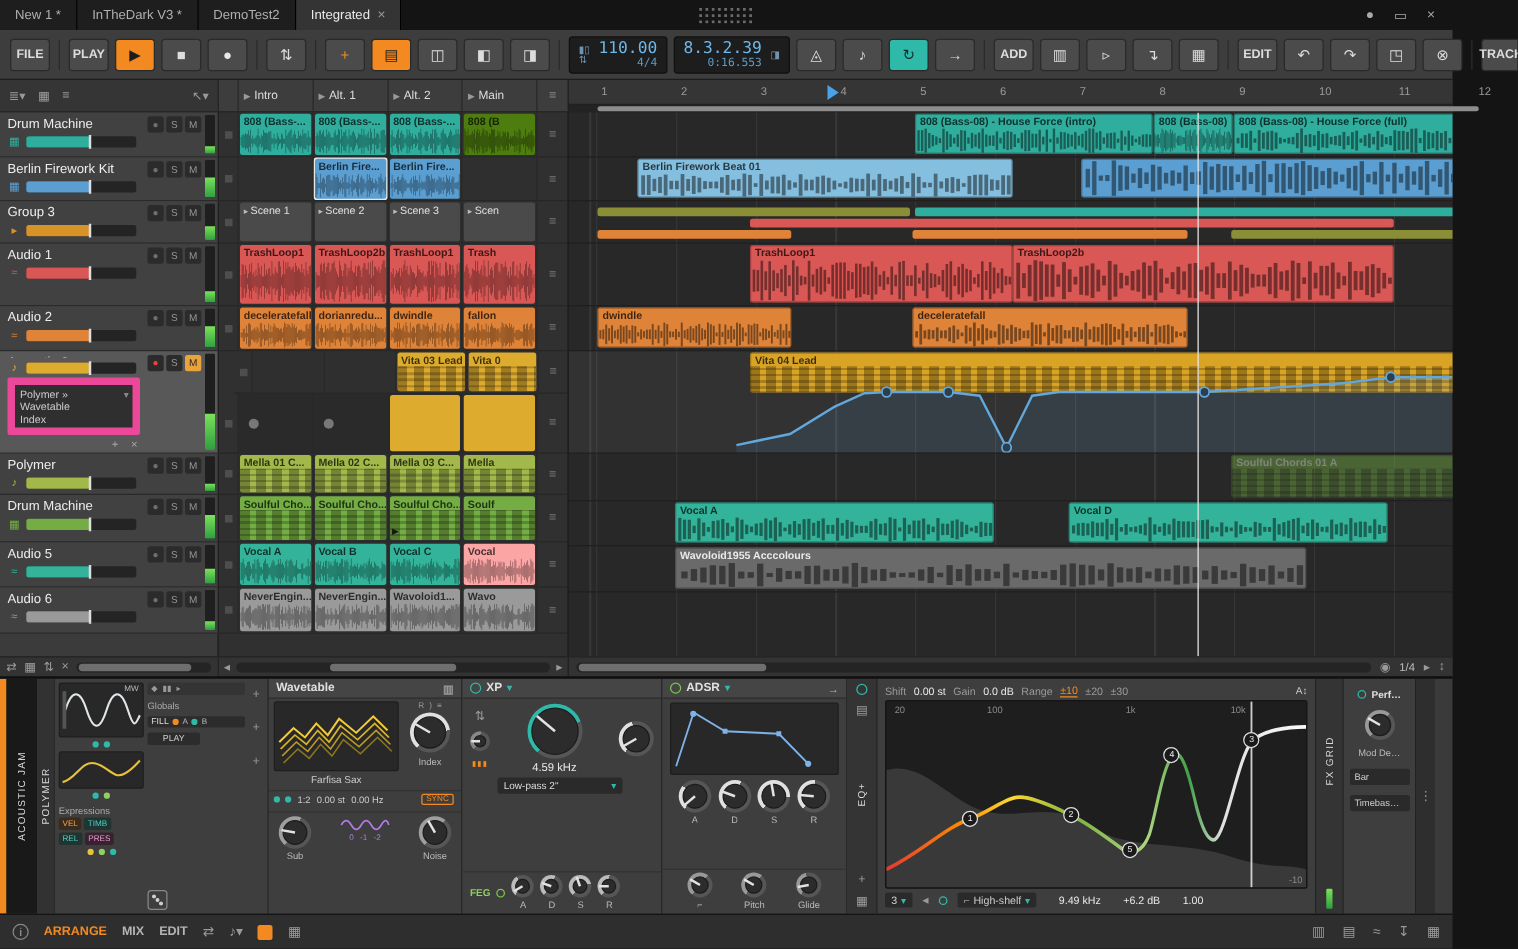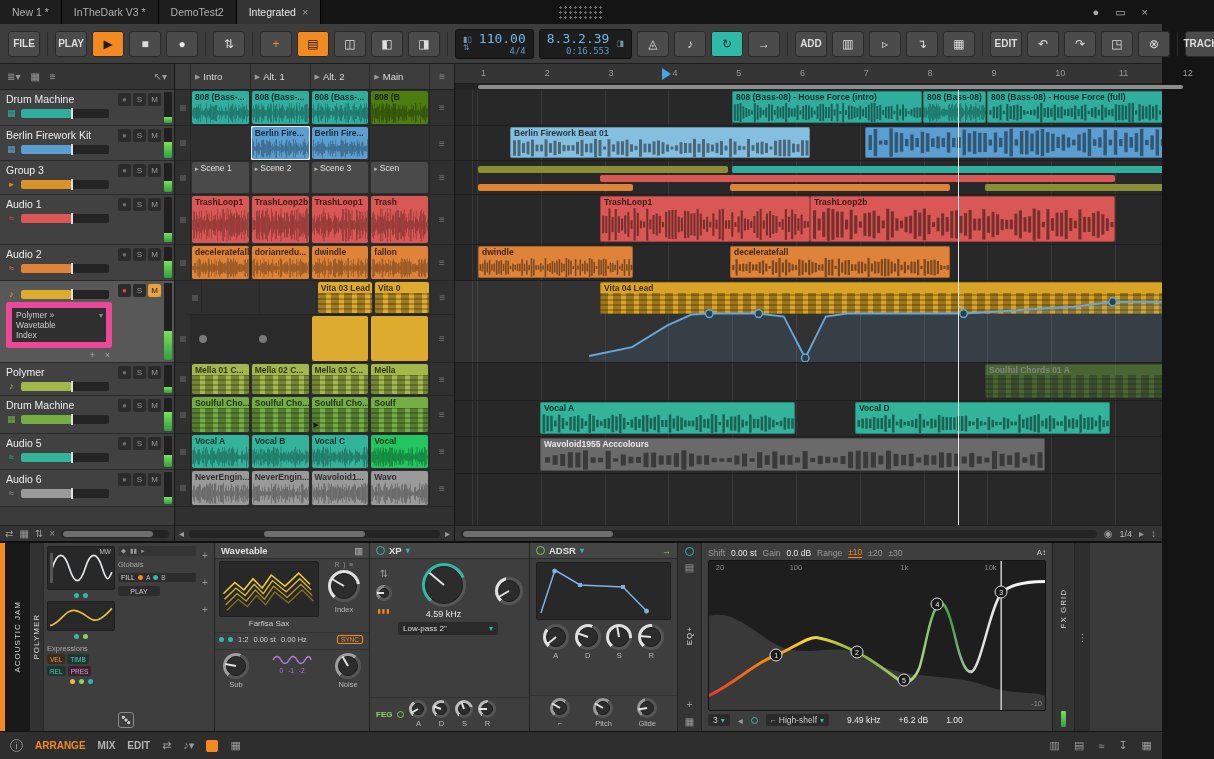--- a/index.html
+++ b/index.html
@@ -1990,21 +1990,21 @@
                     <rect x="185" y="1.6" width="2" height="26.8"></rect>
                     <rect x="188" y="10.8" width="2" height="8.4"></rect>
                     <rect x="191" y="1.2" width="2" height="27.7"></rect>
                     <rect x="194" y="4.6" width="2" height="20.8"></rect>
                     <rect x="197" y="1.5" width="2" height="27.0"></rect>
                   </g>
                 </svg>
               </div>
             </div>
             <div class="lcell">
-              <div class="lclip" style="background: #22c55e; justify-content: space-between;">
+              <div class="lclip" style="background: #fca5a5; justify-content: space-between;">
                 <div class="lbl">Vocal</div>
                 <svg class="wave" viewBox="0 0 200 30" preserveAspectRatio="none">
                   <g fill="rgba(0,0,0,0.45)">
                     <rect x="2" y="8.5" width="2" height="13.0"></rect>
                     <rect x="5" y="8.0" width="2" height="14.0"></rect>
                     <rect x="8" y="7.0" width="2" height="16.1"></rect>
                     <rect x="11" y="3.8" width="2" height="22.4"></rect>
                     <rect x="14" y="6.8" width="2" height="16.3"></rect>
                     <rect x="17" y="2.1" width="2" height="25.8"></rect>
                     <rect x="20" y="11.8" width="2" height="6.4"></rect>
@@ -3640,20 +3640,32 @@
           <b class="eqv">1.00</b>
         </div>
       </div>
     </div>
 
     <div class="module fxgridstrip" style="width:22px">
       <span class="vlabel">FX GRID</span>
       <div class="vmeter"></div>
     </div>
 
+    <div class="module" style="width:58px">
+      <div class="modbody center">
+        <div class="modhead small">
+            <span class="pwr teal small"></span>
+            <span class="mhtitle tiny">Perf…</span>
+          </div>
+        <div class="knob k24" style="--arc:#999;--amt:50%;--rot:120deg"></div>
+        <div class="klabel">Mod De…</div>
+        <div class="pbox">Bar</div>
+        <div class="pbox">Timebas…</div>
+      </div>
+    </div>
 
     <div class="endrail">
         <span class="hicon">⋮</span>
       </div>
   </div>
 
   <div class="statusbar">
     <span class="infoicon">i</span>
     <div id="views" class="views">
         <span class="view active">ARRANGE</span>

